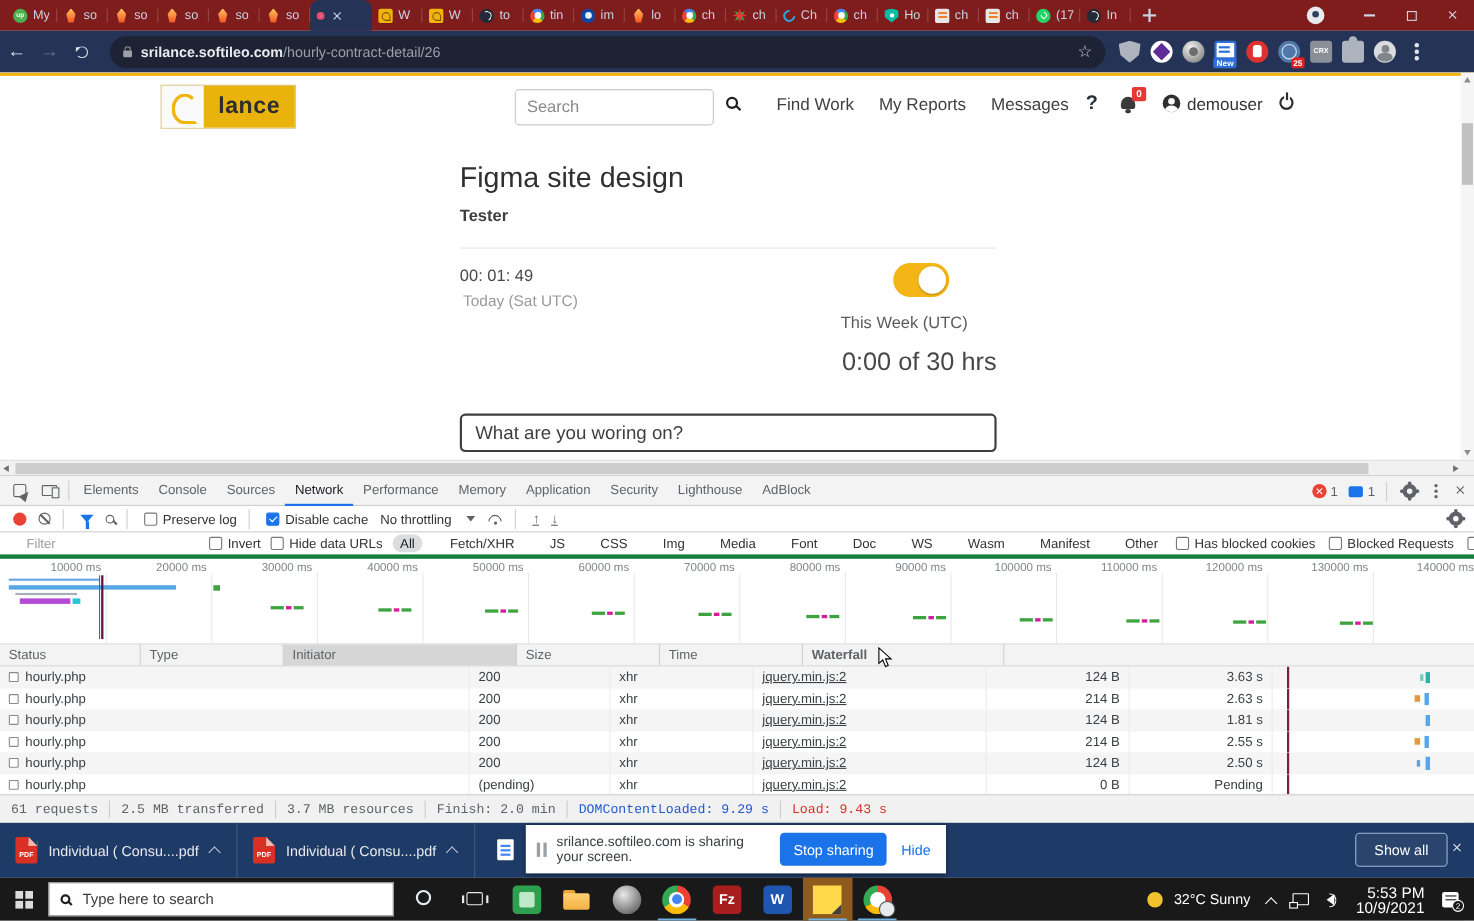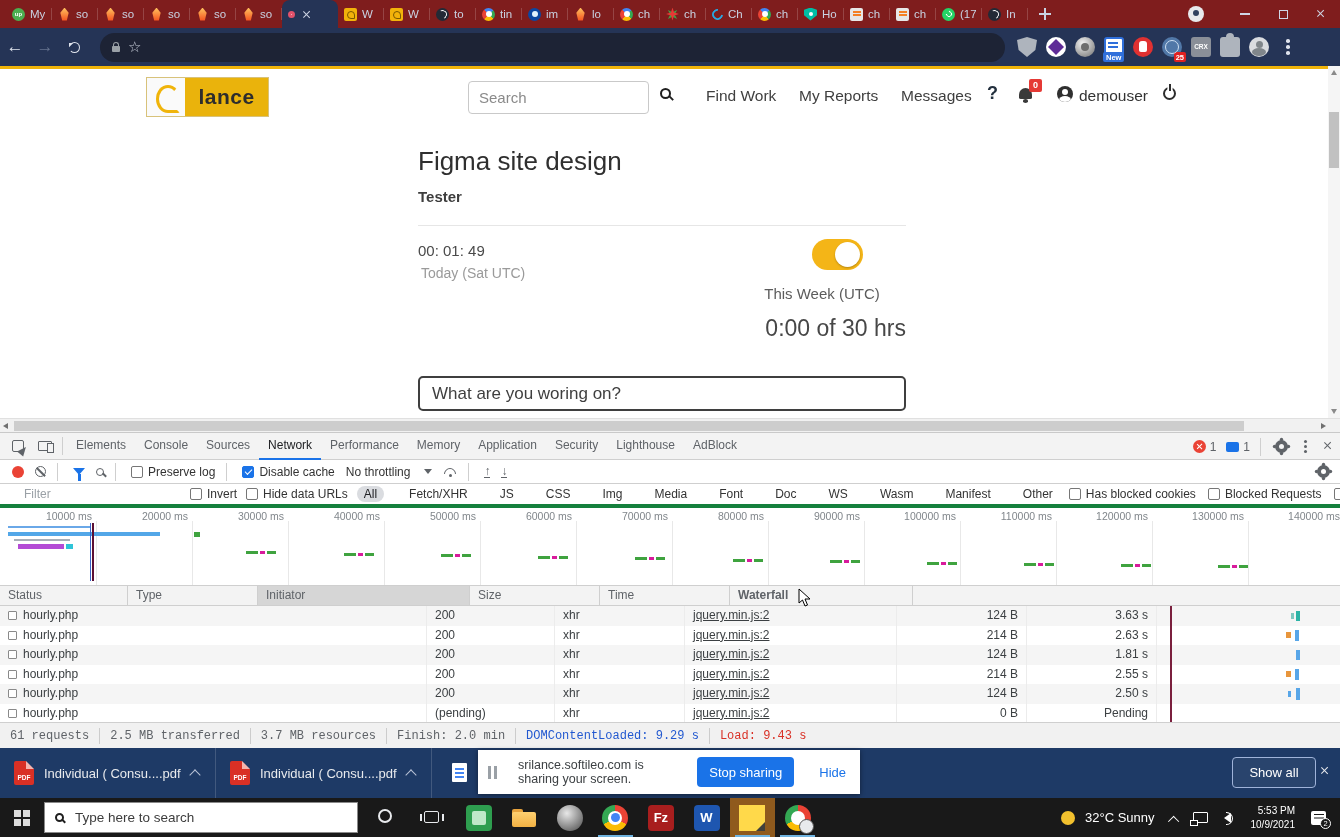--- a/index.html
+++ b/index.html
@@ -217,21 +217,21 @@
   
   #downloads{position:absolute;left:0;top:748px;width:1340px;height:50px;background:#1e3a66;}
   .dlchip{position:absolute;top:0;height:50px;display:flex;align-items:center;gap:10px;padding:0 14px;border-right:1px solid rgba(255,255,255,.16);cursor:pointer;}
   .pdfico{width:20px;height:24px;background:#d93025;border-radius:2px;position:relative;flex:none;}
   .pdfico .pdfg{position:absolute;left:0;right:0;bottom:4px;color:#fff;font-size:6.5px;font-weight:bold;text-align:center;}
   .pdfico::before{content:"";position:absolute;right:0;top:0;border:4px solid #1e3a66;border-left-color:#f5b5ae;border-bottom-color:#f5b5ae;}
   .dllabel{color:#e8eaed;font-size:13px;max-width:150px;overflow:hidden;white-space:nowrap;}
   .dlcaret{width:8px;height:8px;border-left:1.6px solid #b9c3d6;border-top:1.6px solid #b9c3d6;transform:rotate(45deg);margin-top:4px;cursor:pointer;}
   .docico{position:absolute;left:452px;top:15px;width:15px;height:19px;background:#fff;border-radius:1px;cursor:pointer;}
   .docico::after{content:"";position:absolute;left:3px;top:5px;width:9px;height:2px;background:#4285f4;box-shadow:0 4px 0 #4285f4,0 8px 0 #4285f4;}
-  #sharebar{position:absolute;left:478px;top:2px;width:382px;height:44px;background:#fff;box-shadow:0 1px 5px rgba(0,0,0,.45);display:flex;align-items:center;padding:0 10px;gap:21px;}
+  #sharebar{position:absolute;left:478px;top:2px;width:382px;height:44px;background:#fff;box-shadow:0 1px 5px rgba(0,0,0,.45);display:flex;align-items:center;padding:0 10px;gap:9px;}
   .pauseico{width:9px;height:13px;border-left:3px solid #9aa0a6;border-right:3px solid #9aa0a6;flex:none;}
   #sharemsg{font-size:12.5px;color:#3c4043;flex:1;}
   #stopshare{background:#1a73e8;color:#fff;font-size:13px;border:none;border-radius:4px;height:30px;padding:0 12px;cursor:pointer;white-space:nowrap;}
   #hideshare{color:#1a73e8;font-size:13px;cursor:pointer;padding:0 4px;}
   #showall{position:absolute;left:1232px;top:9px;width:84px;height:31px;border:1px solid #9fb3d9;border-radius:4px;background:rgba(255,255,255,.05);color:#fff;font-size:13px;cursor:pointer;}
   #dlclose{position:absolute;left:1320px;top:18px;color:#e8eaed;cursor:pointer;}
 
   
   #taskbar{position:absolute;left:0;top:798px;width:1340px;height:39px;background:#191919;}
   .winlogo{position:absolute;left:14px;top:12px;width:7px;height:7px;background:#dcdcdc;box-shadow:9px 0 0 #dcdcdc,0 9px 0 #dcdcdc,9px 9px 0 #dcdcdc;cursor:pointer;}
@@ -266,21 +266,21 @@
   .ic-sticky{background:#ffd94a;}
   .ic-sticky::after{content:"";position:absolute;right:0;bottom:0;border-bottom:9px solid #40403c;border-left:9px solid transparent;}
   #tray{position:absolute;right:0;top:0;height:39px;display:flex;align-items:center;}
   .sun{width:14px;height:14px;border-radius:50%;background:#f2c12e;margin-right:10px;cursor:pointer;}
   #weather{color:#fff;font-size:13px;margin-right:16px;cursor:pointer;white-space:nowrap;}
   .chev{width:8px;height:8px;border-left:1.8px solid #fff;border-top:1.8px solid #fff;transform:rotate(45deg) translateY(2px);margin:4px 14px 0 0;cursor:pointer;}
   .netic{width:15px;height:11px;border:1.6px solid #fff;border-radius:1px;position:relative;margin-right:16px;cursor:pointer;}
   .netic::after{content:"";position:absolute;left:-4px;bottom:-4px;width:6px;height:4px;background:#191919;border:1.6px solid #fff;}
   .spk{width:0;height:0;border-top:5px solid transparent;border-bottom:5px solid transparent;border-right:7px solid #fff;position:relative;margin-right:20px;cursor:pointer;}
   .spk::after{content:"";position:absolute;left:2px;top:-6px;width:6px;height:11px;border:1.6px solid #fff;border-left:none;border-radius:0 9px 9px 0;}
-  #clock{color:#fff;font-size:10px;line-height:14px;text-align:right;margin-right:16px;cursor:pointer;}
+  #clock{color:#fff;font-size:14px;line-height:14px;text-align:right;margin-right:16px;cursor:pointer;}
   .ac{width:15px;height:14px;background:#fff;border-radius:2px;position:relative;margin-right:14px;cursor:pointer;}
   .ac::before{content:"";position:absolute;left:2.5px;top:3px;width:10px;height:1.6px;background:#191919;box-shadow:0 3.5px 0 #191919;}
   .acbadge{position:absolute;right:-5px;bottom:-4px;width:11px;height:11px;border-radius:50%;background:#191919;border:1px solid #fff;color:#fff;font-size:7.5px;line-height:10px;text-align:center;}
   #cursor{position:absolute;left:797px;top:588px;z-index:50;pointer-events:none;}
 </style>
 </head>
 <body>
 
 <div id="screen">
 
@@ -392,20 +392,21 @@
         </span>
     </div>
   </div>
 
   <div id="toolbar">
     <span class="navglyph">←</span>
     <span class="navglyph dim">→</span>
     <span class="reload"></span>
     <div id="omnibox">
       <span class="lock"></span>
+      <span id="url"><span class="dom">srilance.softileo.com</span><span class="pth">/hourly-contract-detail/26</span></span>
       <span class="star">☆</span>
     </div>
     <div id="extrow">
         <span class="ext ext-shield"></span>
         <span class="ext ext-purple-orb"></span>
         <span class="ext ext-gray-orb"></span>
         <span class="ext ext-blue-doc">
           <span class="ebadge-new">New</span>
         </span>
         <span class="ext ext-red-hand"></span>

